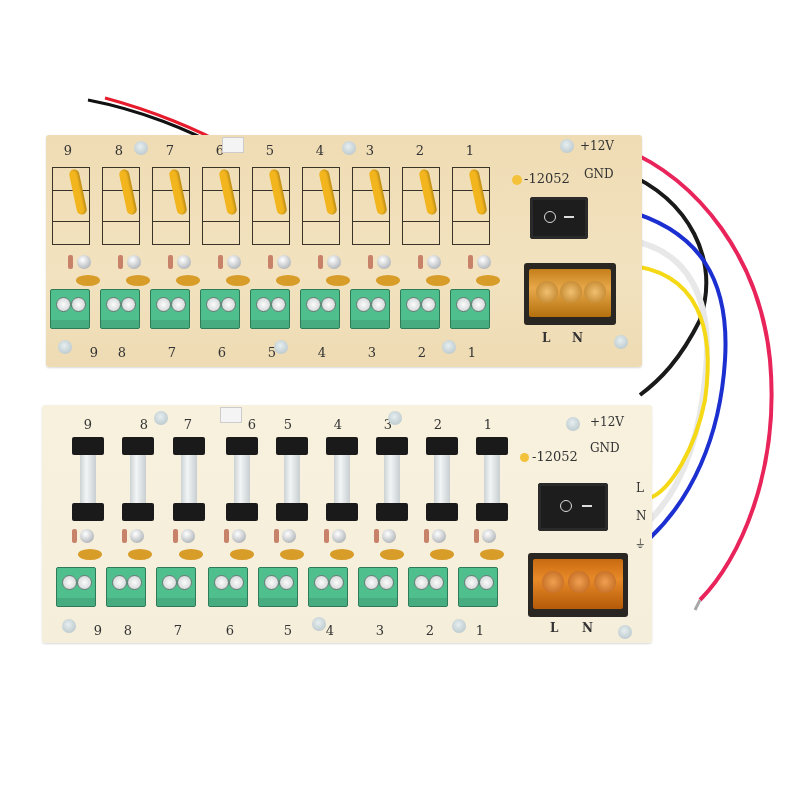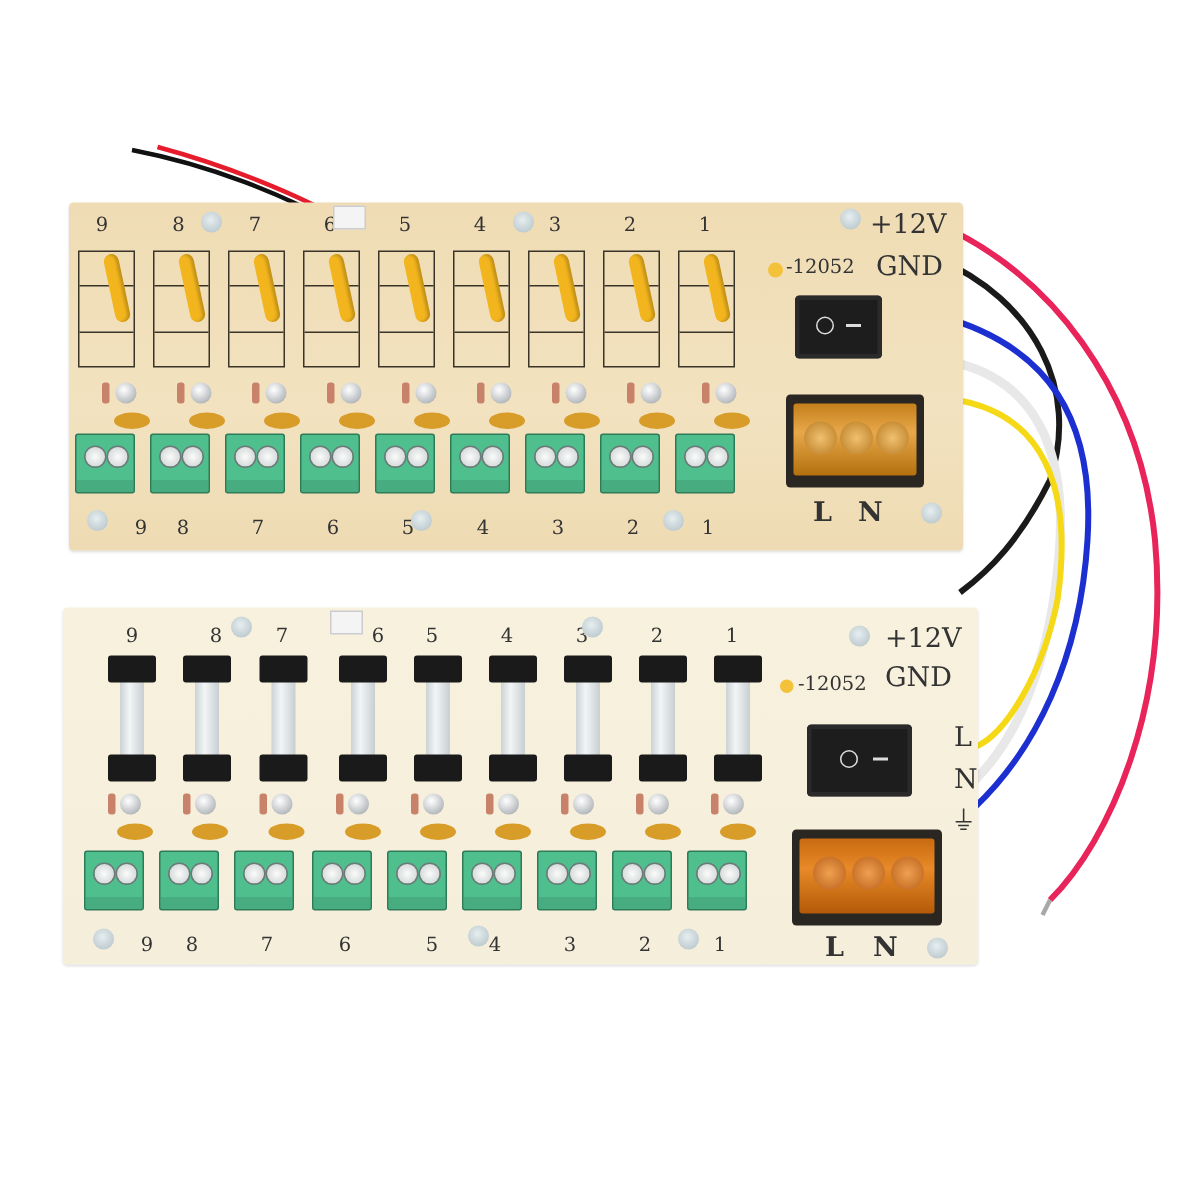--- a/index.html
+++ b/index.html
@@ -16,21 +16,21 @@
   .fuse-holder .clip{position:absolute;left:0;width:32px;height:18px;background:#1a1a1a;border-radius:2px;}
   .fuse-holder .clip.t{top:0;}
   .fuse-holder .clip.b{bottom:0;}
   .fuse-holder .glass{position:absolute;left:8px;top:10px;width:16px;height:64px;background:linear-gradient(90deg,#ccd2d4,#f2f5f6 40%,#c8ced1);border-radius:2px;}
   .led{position:absolute;width:14px;height:14px;border-radius:50%;background:radial-gradient(circle at 40% 35%,#ffffff,#b8bcc0 70%,#8a8f93);}
   .res{position:absolute;width:5px;height:14px;background:#c9826a;border-radius:2px;}
   .cap-y{position:absolute;width:24px;height:11px;background:#d89c28;border-radius:50%;}
   .term{position:absolute;width:38px;height:38px;background:#4fbf8e;border:1px solid #2f7a58;border-radius:2px;box-shadow:inset 0 -8px 0 #47ad80;}
   .screw{position:absolute;top:7px;width:13px;height:13px;border-radius:50%;background:radial-gradient(circle,#fbfbfb,#c9cfcf);border:1px solid #6b7a76;}
   .hole{position:absolute;width:14px;height:14px;border-radius:50%;background:radial-gradient(circle at 45% 40%,#e6eef0,#b0bfc4);}
-  .label{position:absolute;font-size:18px;color:#333;}
+  .label{position:absolute;font-size:12px;color:#333;}
   .switch{position:absolute;width:58px;height:42px;background:#1d1d1d;border-radius:3px;box-shadow:inset 0 0 0 3px #2a2a2a;}
   .switch .o{position:absolute;left:14px;top:14px;width:10px;height:10px;border:1.5px solid #ddd;border-radius:50%;}
   .switch .i{position:absolute;left:34px;top:19px;width:10px;height:2px;background:#ddd;}
   .tblock{position:absolute;background:#2a2622;border-radius:3px;}
   .tblock .cover{position:absolute;left:5px;top:6px;right:5px;bottom:8px;background:linear-gradient(180deg,#c47f1a,#e8a84a 40%,#b3700d);border-radius:2px;}
   .tblock .scr{position:absolute;top:18px;width:22px;height:22px;border-radius:50%;background:radial-gradient(circle,#f0c070,#b87a20);}
   svg{position:absolute;left:0;top:0;}
 </style>
 </head>
 <body>

